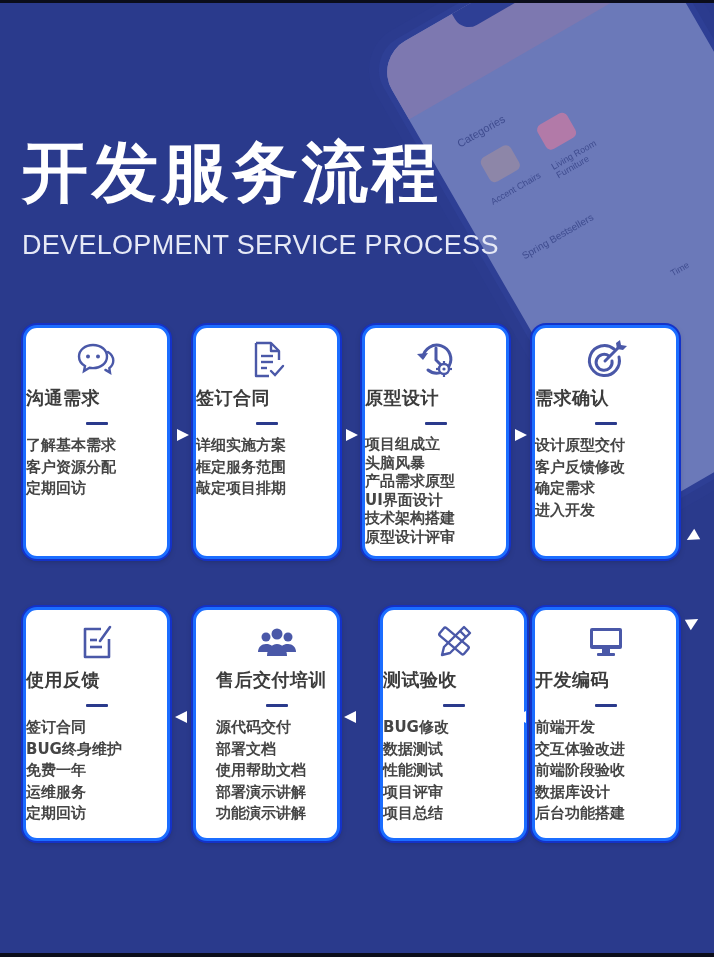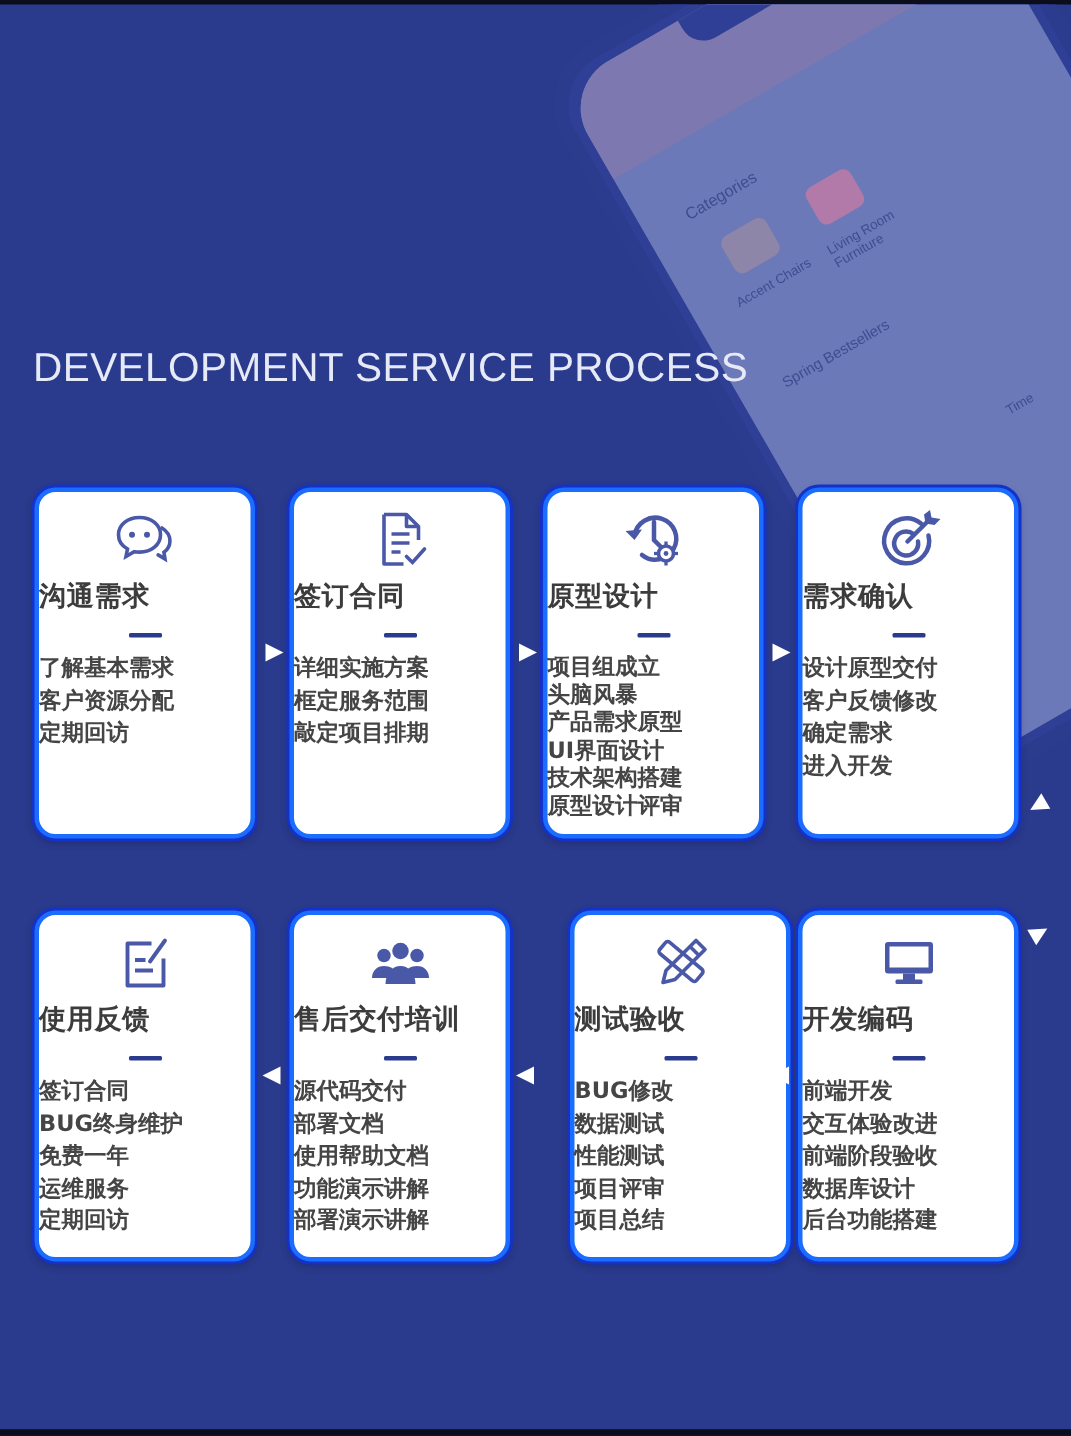--- a/index.html
+++ b/index.html
@@ -75,20 +75,21 @@
       <div class="phone-text" style="left:30px; top:110px; font-size:11px;">Categories</div>
       <div class="phone-thumb" style="left:40px; top:140px; background:#8d86a8;"></div>
       <div class="phone-thumb" style="left:105px; top:140px; background:#b27aa8;"></div>
       <div class="phone-text" style="left:30px; top:178px;">Accent Chairs</div>
       <div class="phone-text" style="left:100px; top:178px; width:60px;">Living Room Furniture</div>
       <div class="phone-text" style="left:30px; top:240px; font-size:10px;">Spring Bestsellers</div>
       <div class="phone-text" style="left:150px; top:330px;">Time</div>
     </div>
   </div>
 
+  <div class="title">开发服务流程</div>
   <div class="subtitle">DEVELOPMENT SERVICE PROCESS</div>
 
   <div class="card" style="left:23px; top:322px;">
     <svg class="icon" viewBox="0 0 44 40">
       <path d="M18 5c-8 0-14 5-14 11.5 0 4 2.3 7.4 6 9.5l-1 5 5.5-3.2c1.1.2 2.3.3 3.5.3 8 0 14-5 14-11.6S26 5 18 5z" fill="none" stroke="#4a58a8" stroke-width="2.4"></path>
       <circle cx="13" cy="16.5" r="2" fill="#4a58a8"></circle>
       <circle cx="23" cy="16.5" r="2" fill="#4a58a8"></circle>
       <path d="M33 12c3.3 2.1 5.3 5.2 5.3 8.6 0 3-1.5 5.7-4 7.6l.7 4.4-4.6-2.7" fill="none" stroke="#4a58a8" stroke-width="2.4" stroke-linecap="round"></path>
     </svg>
     <div class="heading">沟通需求</div>
@@ -184,37 +185,37 @@
       <div>签订合同</div>
       <div>BUG终身维护</div>
       <div>免费一年</div>
       <div>运维服务</div>
       <div>定期回访</div>
     </div>
   </div>
 
   <div class="arrow left" style="left:175px; top:708px;"></div>
 
-  <div class="card" style="left:193px; top:604px;">
+  <div class="card" style="left:193px; top:604px;padding-left:20px;">
     <svg class="icon" viewBox="0 0 44 40">
       <circle cx="22" cy="12" r="5.5" fill="#4a58a8"></circle>
       <circle cx="11" cy="15" r="4.5" fill="#4a58a8"></circle>
       <circle cx="33" cy="15" r="4.5" fill="#4a58a8"></circle>
       <path d="M3 30c0-5 3.5-8 8-8s6 2 6 2v6z" fill="#4a58a8"></path>
       <path d="M41 30c0-5-3.5-8-8-8s-6 2-6 2v6z" fill="#4a58a8"></path>
       <path d="M12 34c0-7 4.5-12 10-12s10 5 10 12z" fill="#4a58a8"></path>
     </svg>
     <div class="heading">售后交付培训</div>
     <div class="bar"></div>
     <div class="lines">
       <div>源代码交付</div>
       <div>部署文档</div>
       <div>使用帮助文档</div>
+      <div>部署演示讲解</div>
       <div>功能演示讲解</div>
-      <div>部署演示讲解</div>
     </div>
   </div>
 
   <div class="arrow left" style="left:344px; top:708px;"></div>
 
   <div class="card" style="left:362px; top:604px;margin-left:18px;">
     <svg class="icon" viewBox="0 0 44 40">
       <g fill="none" stroke="#4a58a8" stroke-width="2.4" stroke-linejoin="round">
         <rect x="6" y="14" width="32" height="10" rx="2" transform="rotate(40 22 19)"></rect>
         <path d="M32 5l6 6-20 20-8 2 2-8z"></path>

